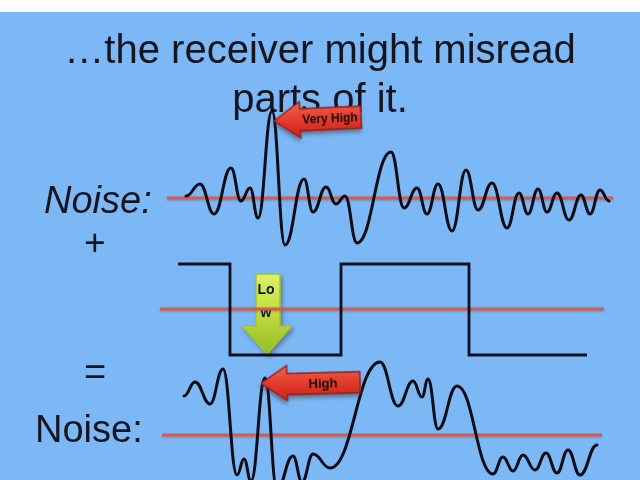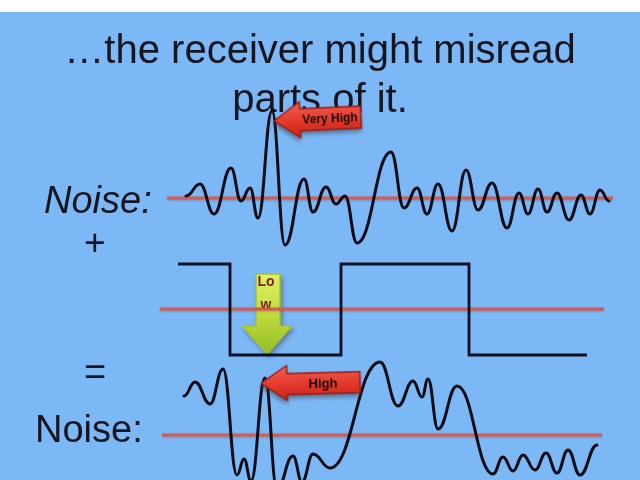--- a/index.html
+++ b/index.html
@@ -25,23 +25,23 @@
   .baseline{stroke:#d85b50;stroke-width:3;}
   .baseline-g{filter:drop-shadow(0 1.5px 1px rgba(90,50,50,0.35));}
   .wave{fill:none;stroke:#0c0c16;stroke-width:3;stroke-linecap:round;stroke-linejoin:round;}
   .square{fill:none;stroke:#0a1020;stroke-width:2.8;stroke-linejoin:miter;}
 
   .green-arrow{
     position:absolute;left:242px;top:262px;width:50px;height:80px;z-index:1;
     filter:drop-shadow(2px 3px 2px rgba(50,55,65,0.45));
   }
   .low-label{
-    position:absolute;left:257px;top:258px;width:18px;z-index:1;
+    position:absolute;left:257px;top:266px;width:18px;z-index:1;
     font-size:14px;font-weight:bold;line-height:23px;text-align:center;
-    word-break:break-all;color:#7f1d1d;
+    word-break:break-all;color:#0f172a;
   }
   .red-arrow{
     position:absolute;z-index:3;
     filter:drop-shadow(-1px 3px 2px rgba(45,45,55,0.5));
   }
   #arrow-very-high{left:274px;top:88px;width:88px;height:38px;transform:rotate(-2.5deg);}
   #arrow-high{left:261px;top:352px;width:100px;height:38px;transform:rotate(-1.5deg);}
   .red-arrow svg{position:absolute;left:0;top:0;}
   .red-arrow .arrow-text{
     position:absolute;left:26px;top:8px;height:22px;right:2px;

